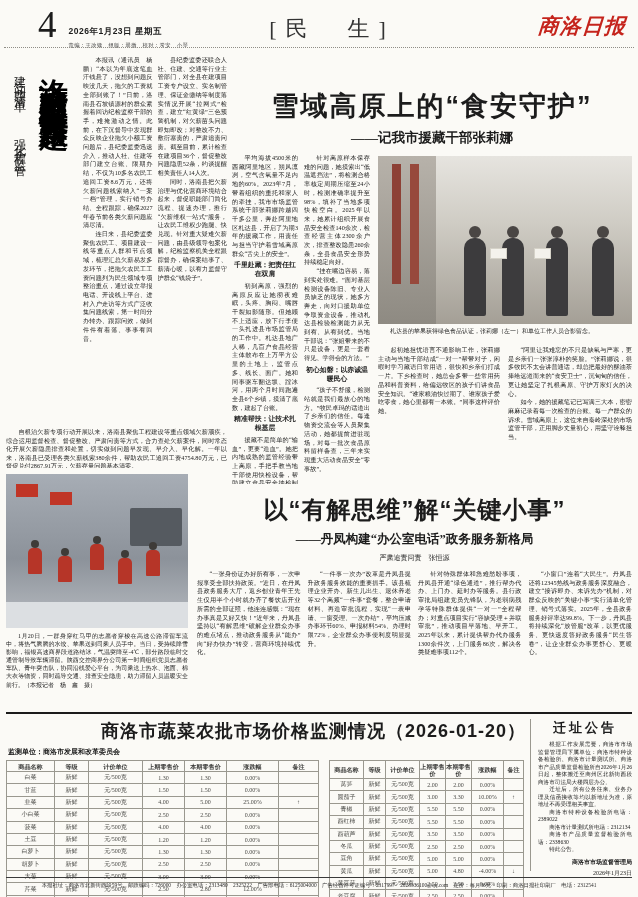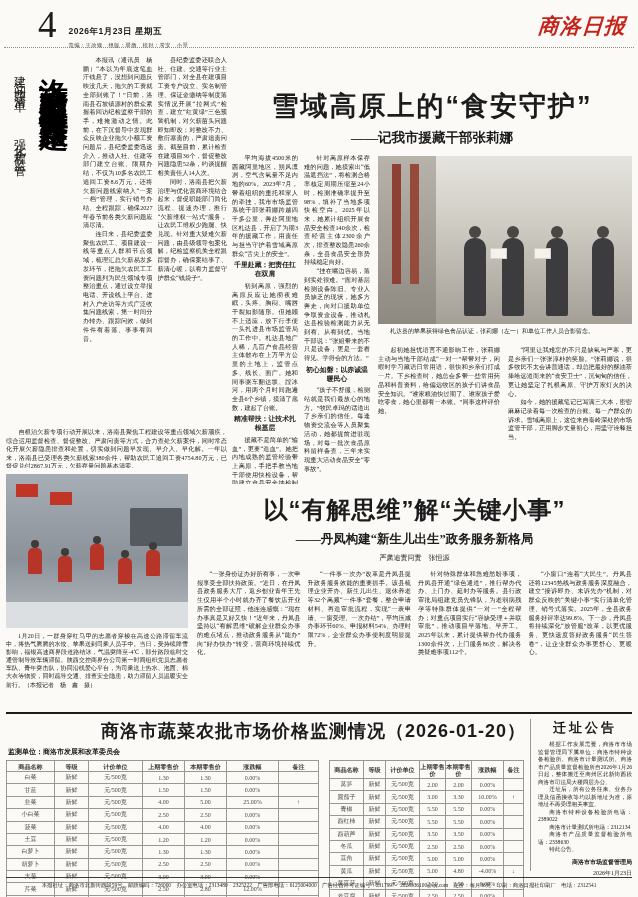--- a/index.html
+++ b/index.html
@@ -121,20 +121,21 @@
 <body>
 
 <div class="page">
 
   <div class="hdr">
     <div class="pageno">4</div>
     <div class="datebox">
       <div class="date">2026年1月23日 星期五</div>
       <div class="staff">责编：王改锋　组版：翠微　校对：常安　小琴</div>
     </div>
+    <div class="section-title">[民　生]</div>
     <div class="brand">商洛日报</div>
   </div>
   <div class="hdr-rule"></div>
 
   <section class="art1">
     <div class="art1-top">
       <div class="kicker">建立问题清单　　强化全程监管</div>
       <h1 class="art1-headline">洛南精准监督破解欠薪难题</h1>
       <div class="art1-cols">
         <div class="ncol">
@@ -201,21 +202,21 @@
         <div class="vest" style="left:22px;top:74px"></div>
         <div class="vest" style="left:52px;top:82px"></div>
         <div class="vest" style="left:84px;top:70px"></div>
         <div class="vest" style="left:112px;top:84px"></div>
         <div class="vest" style="left:140px;top:76px"></div>
       </div>
       <div class="d-cap para">1月20日，一群身穿红马甲的志愿者穿梭在高速公路滞留车流中，将热气腾腾的水饺、苹果送到司乘人员手中。当日，受持续降雪影响，福银高速商界段道路结冰，气温突降至-4℃，部分路段临时交通管制导致车辆滞留。陕西交控商界分公司第一时间组织党员志愿者车队、青年突击队，协同沿线爱心平台，为司乘送上热水、泡面、棉大衣等物资，同时疏导交通、排查安全隐患，助力滞留人员温暖安全前行。（本报记者　杨　鑫　摄）</div>
     </div>
     <div class="d-right">
       <h1>以“有解思维”解“关键小事”</h1>
-      <div class="sub">——丹凤构建“新生儿出生”政务服务新格局</div>
+      <div class="sub">——丹凤构建“办公室电话”政务服务新格局</div>
       <div class="byline">严肃追责问责　张恒源</div>
       <div class="d-cols">
         <div class="ncol">
             <p class="para">“一张身份证办好所有事，一次申报享受全部扶持政策。”近日，在丹凤县政务服务大厅，返乡创业青年王先生仅用半个小时就办齐了餐饮店开业所需的全部证照，他连连感慨：“现在办事真是又好又快！”近年来，丹凤县坚持以“有解思维”破解企业群众办事的难点堵点，推动政务服务从“能办”向“好办快办”转变，营商环境持续优化。</p>
           </div>
         <div class="ncol">
             <p class="para">“一件事一次办”改革是丹凤县提升政务服务效能的重要抓手。该县梳理企业开办、新生儿出生、退休养老等32个高频“一件事”套餐，整合申请材料、再造审批流程，实现“一表申请、一窗受理、一次办结”，平均压减办事环节60%、申报材料54%、办理时限72%，企业群众办事便利度明显提升。</p>
           </div>
         <div class="ncol">
             <p class="para">针对特殊群体和急难愁盼事项，丹凤县开通“绿色通道”，推行帮办代办、上门办、延时办等服务。县行政审批局组建党员先锋队，为老弱病残孕等特殊群体提供“一对一”全程帮办；对重点项目实行“容缺受理＋并联审批”，推动项目早落地、早开工。2025年以来，累计提供帮办代办服务1300余件次，上门服务86次，解决各类疑难事项112个。</p>

